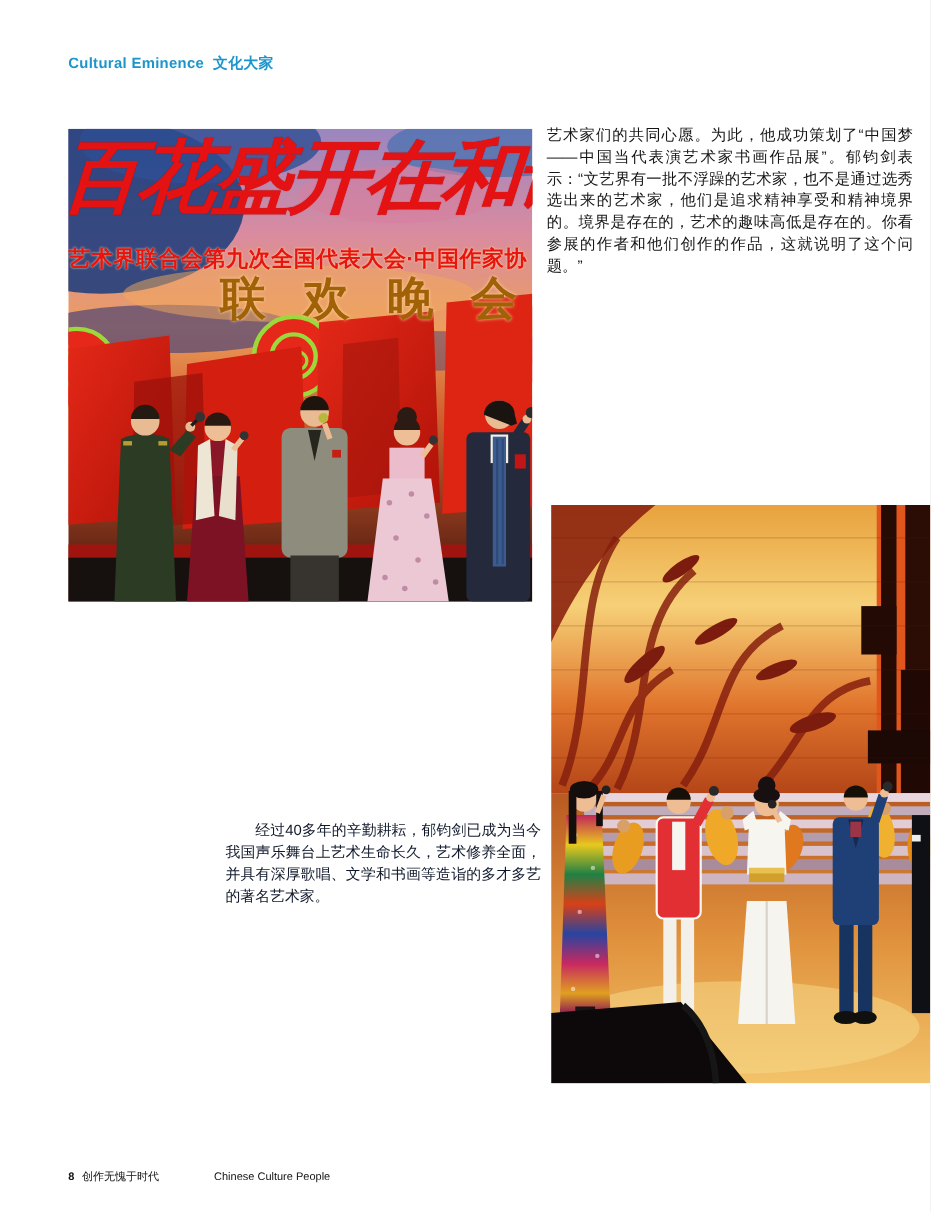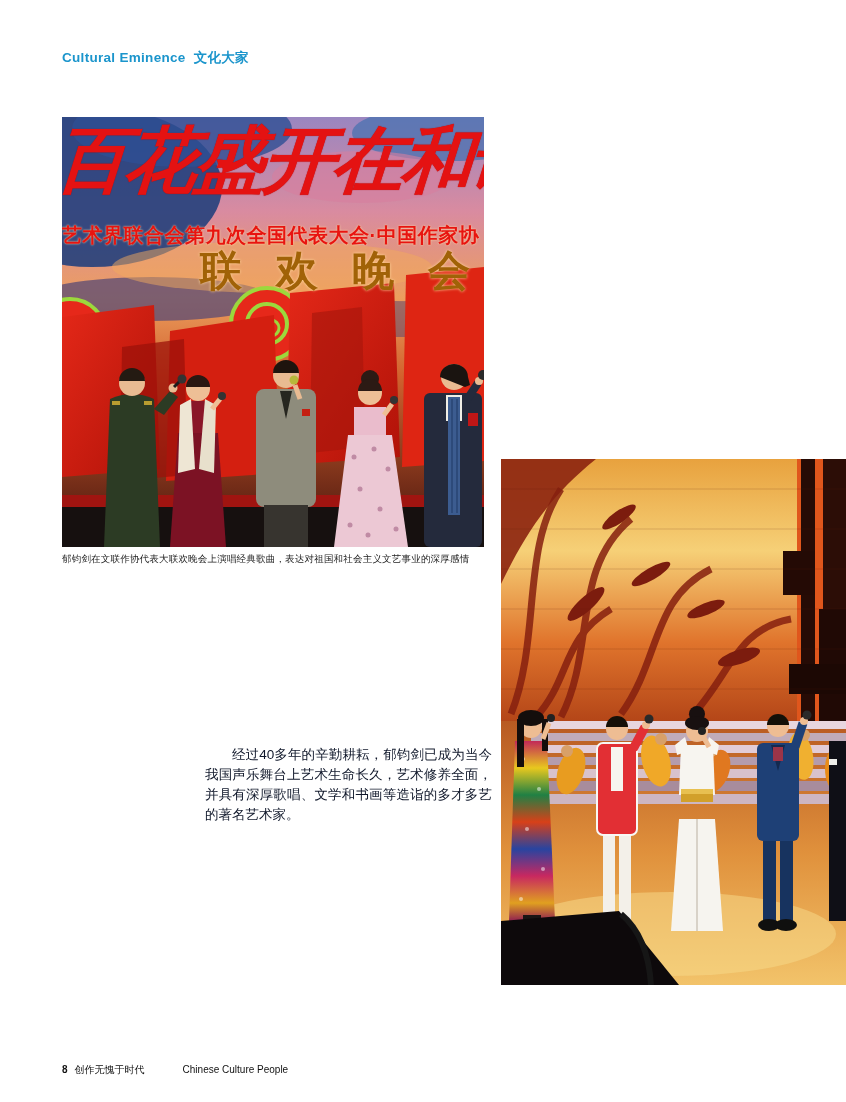--- a/index.html
+++ b/index.html
@@ -36,21 +36,21 @@
   
   .photo-right { position:absolute; left:501px; top:459px; width:345px; height:526px;
                  overflow:hidden; }
   
   .col-left { position:absolute; left:205px; top:745px; width:287px; font-size:13.5px;
               line-height:19.9px; color:#0f172a; text-align:justify; }
   .col-left p { text-indent:2em; }
   
   .footer { position:absolute; left:62px; top:1063px; font-size:10px; color:#111; }
   .footer .pn { font-weight:bold; margin-right:7px; }
-  .footer .jen { margin-left:4px;padding-left:34px; }
+  .footer .jen { margin-left:16px;padding-left:34px; }
 </style>
 </head>
 <body>
 
 <div class="page">
 
   <div class="header">
     <span>Cultural Eminence</span><span class="zh">文化大家</span>
   </div>
 
@@ -167,23 +167,23 @@
         <path d="M404,284 l12,-18" stroke="#242a3c" stroke-width="8" fill="none"></path>
         <circle cx="417" cy="264" r="4" fill="#e9bb92"></circle>
         <circle cx="421" cy="258" r="5" fill="#2a2a2a"></circle>
       </g>
     </svg>
     <div class="overlay-callig">百花盛开在和谐</div>
     <div class="overlay-sub">艺术界联合会第九次全国代表大会·中国作家协</div>
     <div class="overlay-gala">联欢晚会</div>
   </div>
 
-  <div class="caption">郁钧剑在文联作协代表大联欢晚会上演唱经典歌曲，表达对祖国和社会主义文艺事业的深厚感情</div>
 
   <div class="col-right">
+    <p>艺术家们的共同心愿。为此，他成功策划了“中国梦——中国当代表演艺术家书画作品展”。郁钧剑表示：“文艺界有一批不浮躁的艺术家，也不是通过选秀选出来的艺术家，他们是追求精神享受和精神境界的。境界是存在的，艺术的趣味高低是存在的。你看参展的作者和他们创作的作品，这就说明了这个问题。”</p>
   </div>
 
   <div class="photo-right">
     <svg width="345" height="526" viewBox="0 0 345 526">
       <defs>
         <linearGradient id="wall" x1="0" y1="0" x2="0" y2="1">
           <stop offset="0" stop-color="#e8a23e"></stop>
           <stop offset="0.35" stop-color="#f6d077"></stop>
           <stop offset="0.7" stop-color="#e0742c"></stop>
           <stop offset="1" stop-color="#b44618"></stop>

